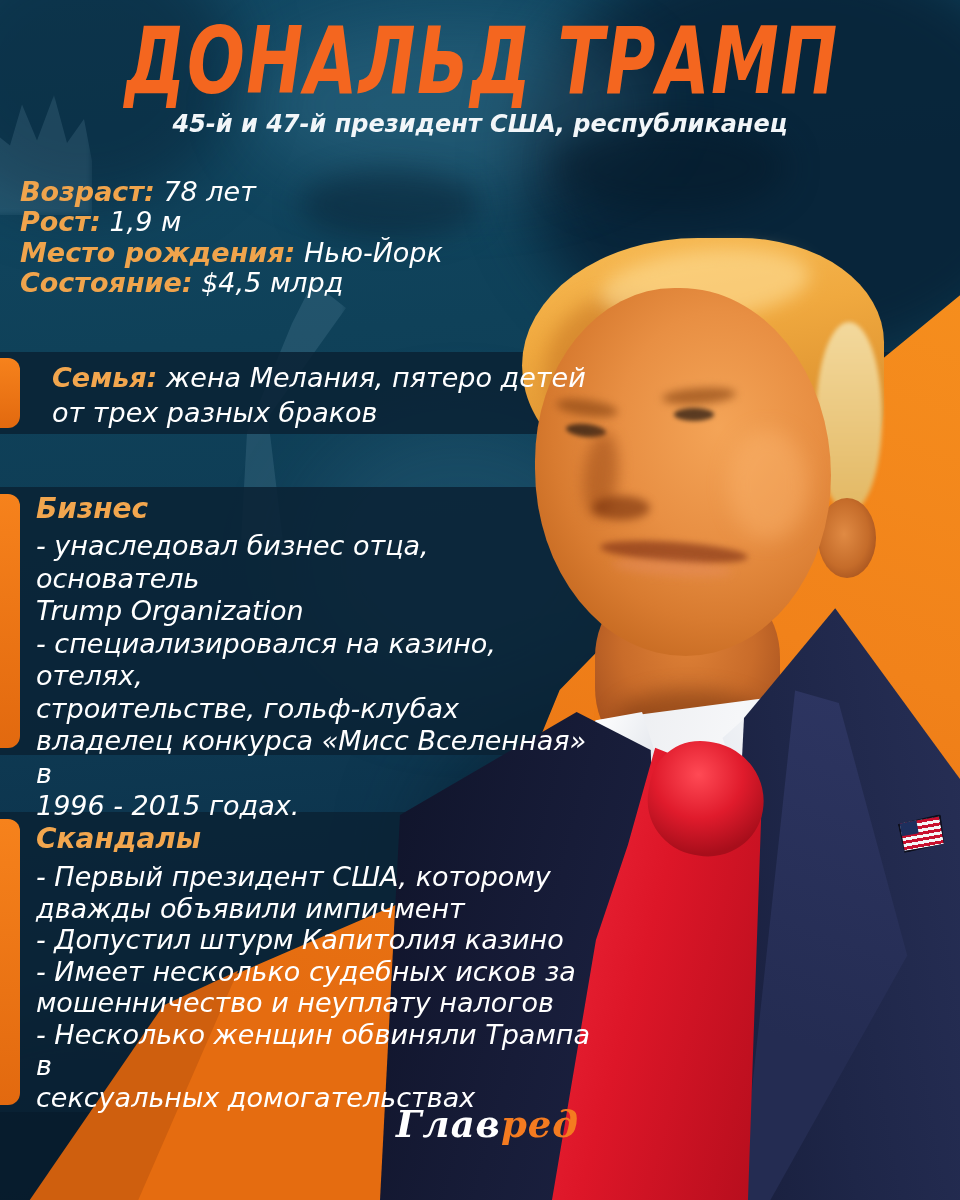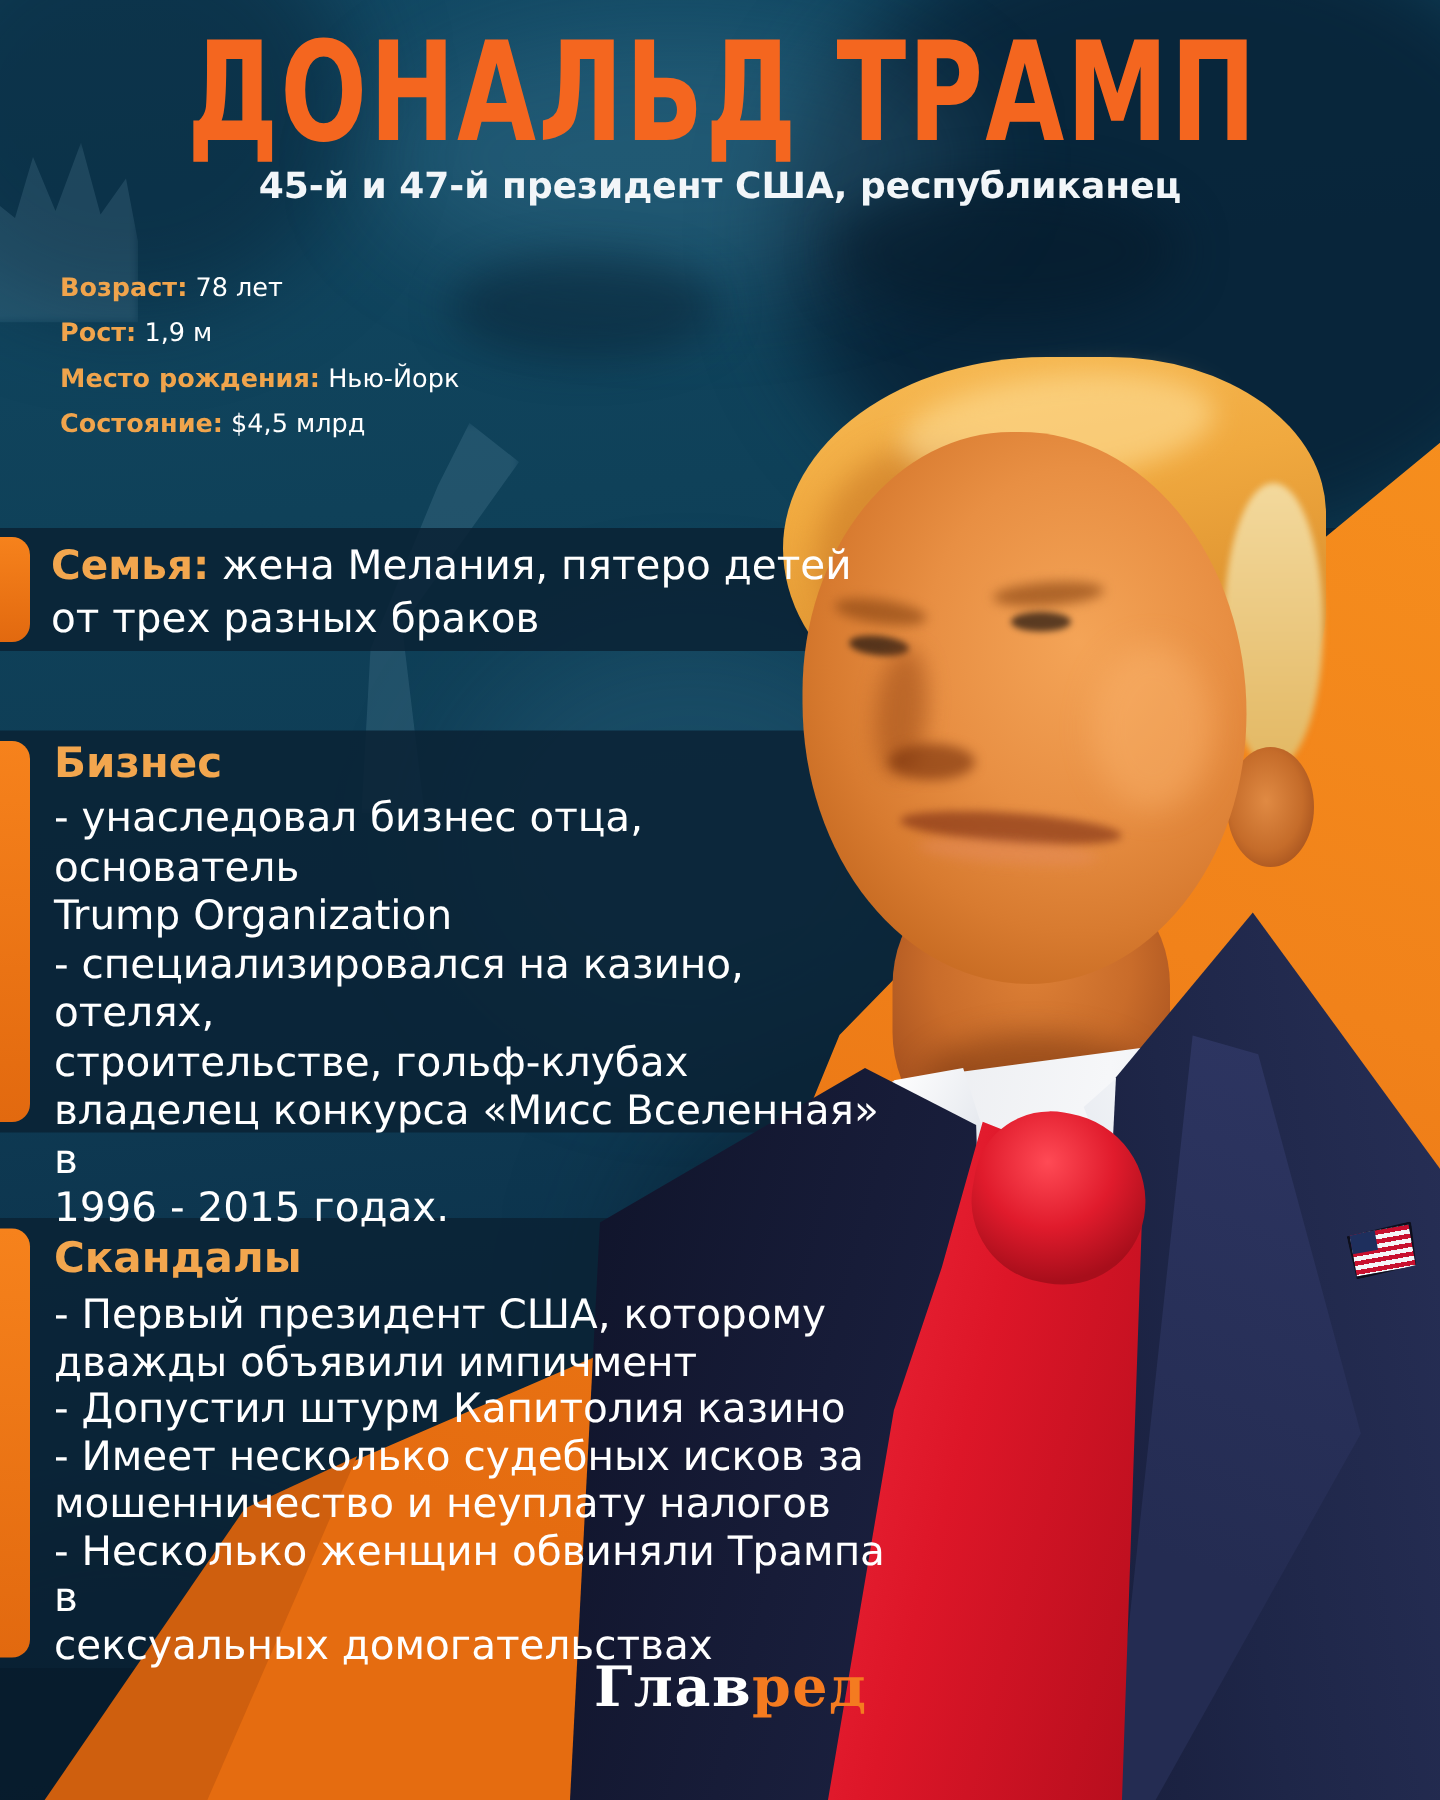--- a/index.html
+++ b/index.html
@@ -1,18 +1,18 @@
 <!DOCTYPE html>
 <html><head>
 <meta charset="utf-8">
 <style>
   html,body{margin:0;padding:0;}
   body{width:960px;height:1200px;overflow:hidden;background:#0d3750;font-family:"DejaVu Sans","Liberation Sans",sans-serif;}
   #poster{position:relative;width:960px;height:1200px;overflow:hidden;
-    background:linear-gradient(175deg,#124964 0%,#0f4159 28%,#0e3a53 55%,#0c3049 78%,#0b2a40 100%);}
+    background:linear-gradient(175deg,#124964 0%,#0f4159 28%,#0e3a53 55%,#0c3049 78%,#0b2a40 100%);font-style:italic;}
   .abs{position:absolute;}
 
   
   .bg-blob{position:absolute;border-radius:50%;pointer-events:none;}
   .bg-hair-right{left:520px;top:-60px;width:540px;height:430px;background:rgba(6,30,50,.8);filter:blur(28px);}
   .bg-hair-left{left:-70px;top:-70px;width:310px;height:280px;background:rgba(8,34,54,.55);filter:blur(30px);}
   .bg-forehead{left:250px;top:20px;width:400px;height:170px;background:rgba(96,164,196,.20);filter:blur(34px);}
   .bg-brow{left:556px;top:120px;width:230px;height:95px;background:rgba(5,26,44,.6);filter:blur(16px);}
   .bg-eye{left:300px;top:170px;width:180px;height:70px;background:rgba(6,28,46,.45);filter:blur(14px);}
   .bg-cheek{left:300px;top:420px;width:320px;height:280px;background:rgba(78,148,178,.16);filter:blur(40px);}
@@ -83,25 +83,25 @@
   .flag-pin{left:896px;top:812px;width:48px;height:46px;transform:rotate(-10deg);}
   .flag{position:absolute;left:4px;top:6px;width:40px;height:28px;border:2px solid #0d0f1c;border-radius:2px;
     background:repeating-linear-gradient(180deg,#c8102e 0 3px,#f4f5f7 3px 6px);
     clip-path:polygon(0 8%,100% 0,96% 92%,4% 100%);}
   .canton{position:absolute;left:0px;top:0px;width:17px;height:13px;background:#1e2f5d;}
 
   
   .title{left:0;top:12px;width:960px;text-align:center;font-weight:bold;font-size:92px;line-height:100px;
     color:#f4661f;letter-spacing:2px;transform:scaleX(.74);white-space:nowrap;}
   .subtitle{left:0;top:110px;width:960px;text-align:center;font-weight:bold;font-size:24px;color:#f2f6f9;}
-  .facts{left:40px;top:177px;font-size:17px;line-height:30.4px;color:#ffffff;}
+  .facts{left:20px;top:177px;font-size:27px;line-height:30.4px;color:#ffffff;}
   .facts b{color:#f0a44c;}
   .band-text{color:#ffffff;}
   .gold{color:#f2a64e;font-weight:bold;}
-  .family-text{left:34px;top:360px;font-size:27px;line-height:35px;}
+  .family-text{left:52px;top:360px;font-size:27px;line-height:35px;}
   .sec-head{font-size:28px;font-weight:bold;color:#f2a64e;text-align:center;}
   .biz-head{left:36px;top:492px;}
   .biz-lines{left:36px;top:530px;width:560px;font-size:27px;line-height:32.5px;}
   .sca-head{left:36px;top:822px;}
   .sca-lines{left:36px;top:861px;width:560px;font-size:27px;line-height:31.5px;}
   .logo{left:396px;top:1102px;font-family:"DejaVu Serif","Liberation Serif",serif;font-weight:bold;font-size:37px;letter-spacing:1px;color:#ffffff;}
   .logo .o{color:#f47b20;}
 </style>
 </head>
 <body>

